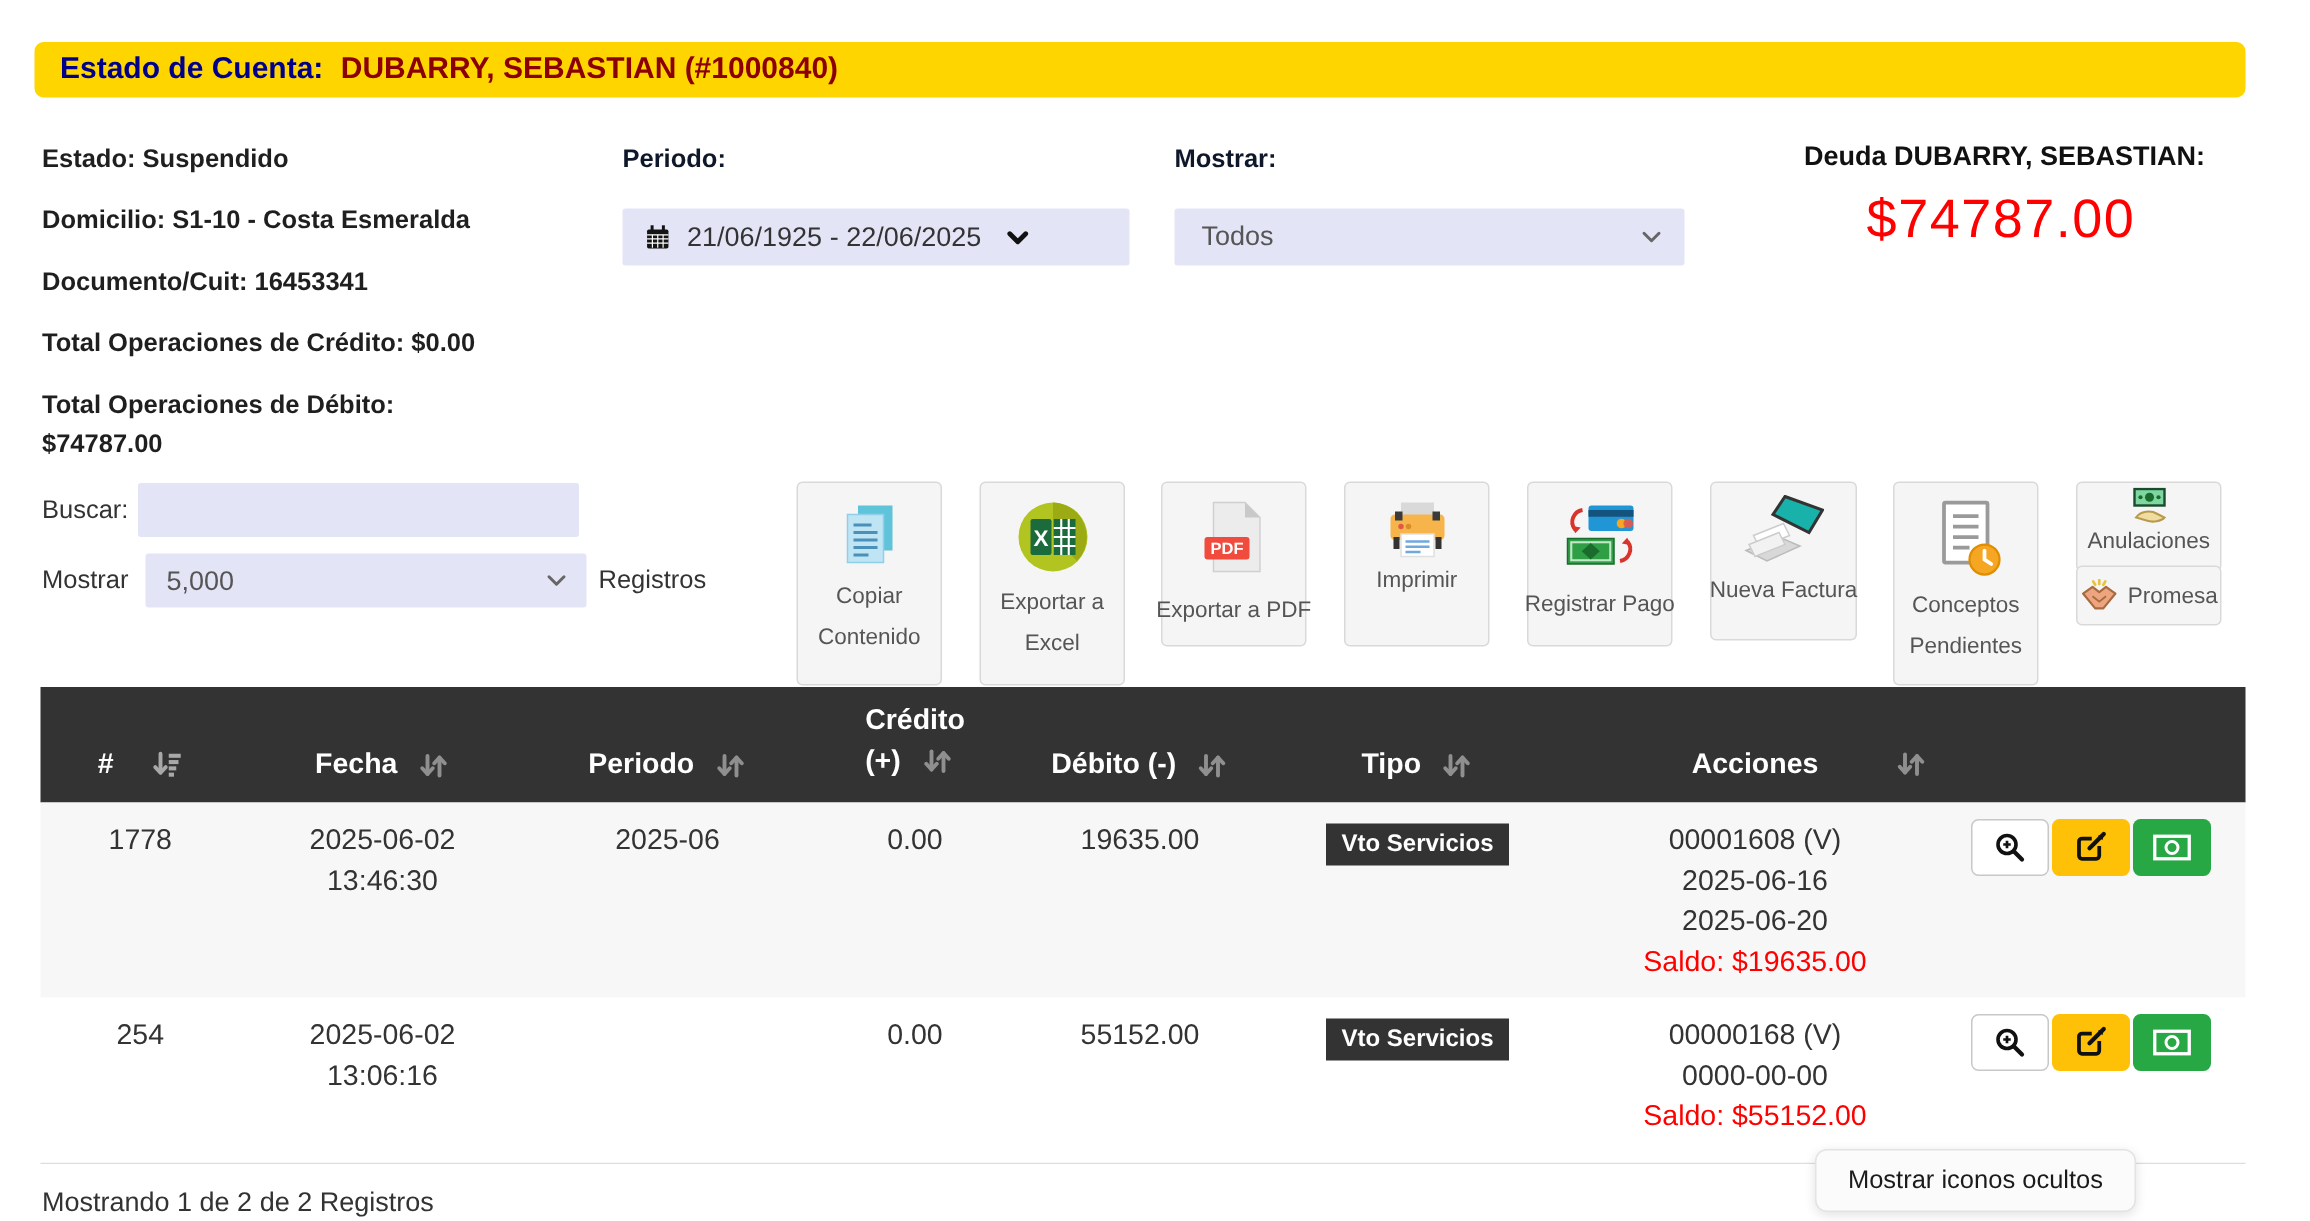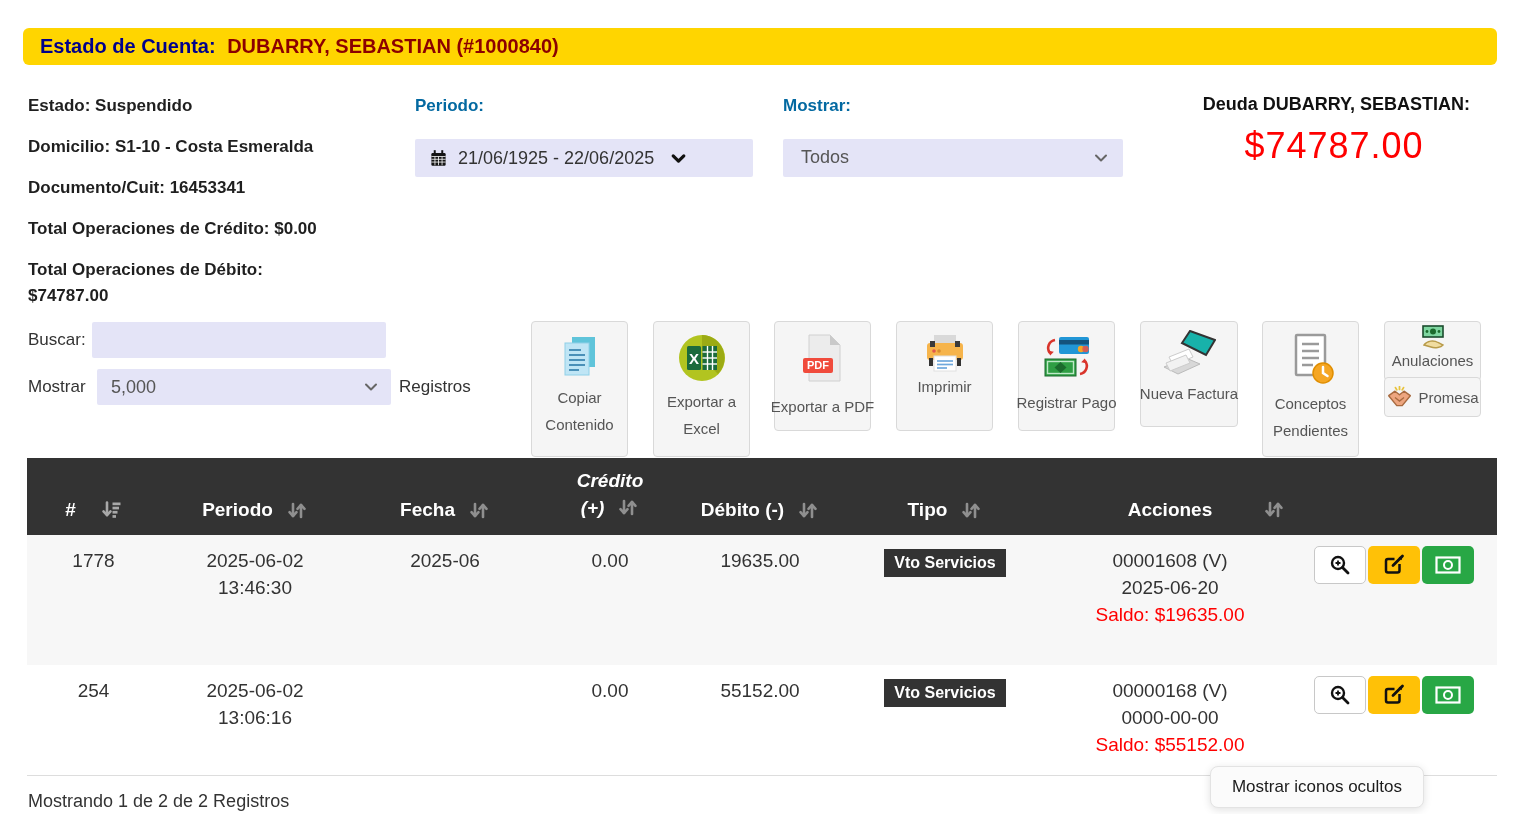--- a/index.html
+++ b/index.html
@@ -11,21 +11,21 @@
   .banner{left:23px;top:28px;width:1474px;height:37px;background:#FFD500;border-radius:6px;
           line-height:37px;padding-left:17px;font-size:20px;font-weight:bold;white-space:nowrap;}
   .banner .t1{color:#00008B;}
   .banner .t2{color:#8B0000;margin-left:6px;}
 
   
   .info-block{left:28px;top:93px;width:380px;font-size:17px;font-weight:bold;color:#1f1f1f;}
   .info-block p{margin:0 0 15px 0;line-height:26px;}
   .info-block p.narrow{width:300px;}
 
-  .blue-label{font-size:17px;font-weight:bold;color:#0369a1;}
+  .blue-label{font-size:17px;font-weight:bold;color:#0f172a;}
   .lbl-periodo{left:415px;top:96px;}
   .lbl-mostrar{left:783px;top:96px;}
 
   .field{background:#E4E4F7;border:0;border-radius:2px;display:flex;align-items:center;
          font-size:18px;color:#333;cursor:pointer;}
   .date-field{left:415px;top:139px;width:338px;height:38px;padding:0 14px;gap:10px;}
   .sel-todos{left:783px;top:139px;width:340px;height:38px;padding:0 14px 1px 18px;
              justify-content:space-between;color:#555;}
   .search-input{left:92px;top:322px;width:294px;height:36px;background:#E4E4F7;border:0;
                 border-radius:2px;font-size:18px;color:#333;padding:0 10px;box-sizing:border-box;
@@ -62,21 +62,21 @@
 
   
   .tablewrap{left:27px;top:458px;width:1470px;border-bottom:1px solid #ddd;}
   .grid{display:grid;grid-template-columns:133px 190px 190px 140px 160px 210px 240px 207px;}
   .thead{background:#333333;color:#fff;height:77px;font-weight:bold;font-size:19px;}
   .th{position:relative;display:flex;align-items:flex-end;justify-content:center;
       gap:13px;padding-bottom:14px;cursor:pointer;box-sizing:border-box;}
   .th .sort{margin-bottom:1px;}
   .th-num{gap:24px;}
   .th-acciones .sort{position:absolute;right:5px;bottom:15px;}
-  .th-stack{display:flex;flex-direction:column;align-items:center;line-height:27px;font-style:italic;}
+  .th-stack{display:flex;flex-direction:column;align-items:flex-start;line-height:27px;}
   .th-stack .sub{display:flex;align-items:center;gap:13px;}
 
   .trow{font-size:19px;color:#333;}
   .row-a{background:#f7f7f7;height:130px;}
   .row-b{background:#ffffff;height:110px;}
   .td{text-align:center;padding-top:12px;line-height:27px;box-sizing:border-box;}
   .saldo{color:#FF0000;}
   .badge{display:inline-block;background:#333333;color:#fff;font-weight:bold;font-size:16px;
          line-height:16px;padding:6px 10px;margin-top:2px;}
   .actions{display:flex;justify-content:center;gap:2px;padding-top:11px;}
@@ -341,27 +341,27 @@
   <div class="abs tablewrap">
 
     <div class="grid thead">
       <div class="th th-num">
         <span>#</span>
         <svg class="sort" width="22" height="21" viewBox="0 0 22 21">
             <use href="#sortdesc"></use>
           </svg>
       </div>
       <div class="th">
-        <span>Periodo</span>
+        <span>Fecha</span>
         <svg class="sort" width="22" height="20" viewBox="0 0 22 20">
             <use href="#sortboth"></use>
           </svg>
       </div>
       <div class="th">
-        <span>Fecha</span>
+        <span>Periodo</span>
         <svg class="sort" width="22" height="20" viewBox="0 0 22 20">
             <use href="#sortboth"></use>
           </svg>
       </div>
       <div class="th">
         <span class="th-stack">
           <span>Crédito</span>
           <span class="sub">
             <span>(+)</span>
             <svg class="sort" width="22" height="20" viewBox="0 0 22 20">
@@ -397,20 +397,21 @@
         <div>13:46:30</div>
       </div>
       <div class="td">2025-06</div>
       <div class="td">0.00</div>
       <div class="td">19635.00</div>
       <div class="td">
         <span class="badge">Vto Servicios</span>
       </div>
       <div class="td">
         <div>00001608 (V)</div>
+        <div>2025-06-16</div>
         <div>2025-06-20</div>
         <div class="saldo">Saldo: $19635.00</div>
       </div>
       <div class="td actions">
         <button class="abtn abtn-zoom">
           <svg width="22" height="22" viewBox="0 0 22 22">
             <circle cx="9" cy="9" r="6" fill="none" stroke="#111" stroke-width="2.4"></circle>
             <path d="M13.5 13.5L19 19" stroke="#111" stroke-width="2.8" stroke-linecap="round"></path>
             <path d="M9 6.5v5M6.5 9h5" stroke="#111" stroke-width="1.8"></path>
           </svg>

